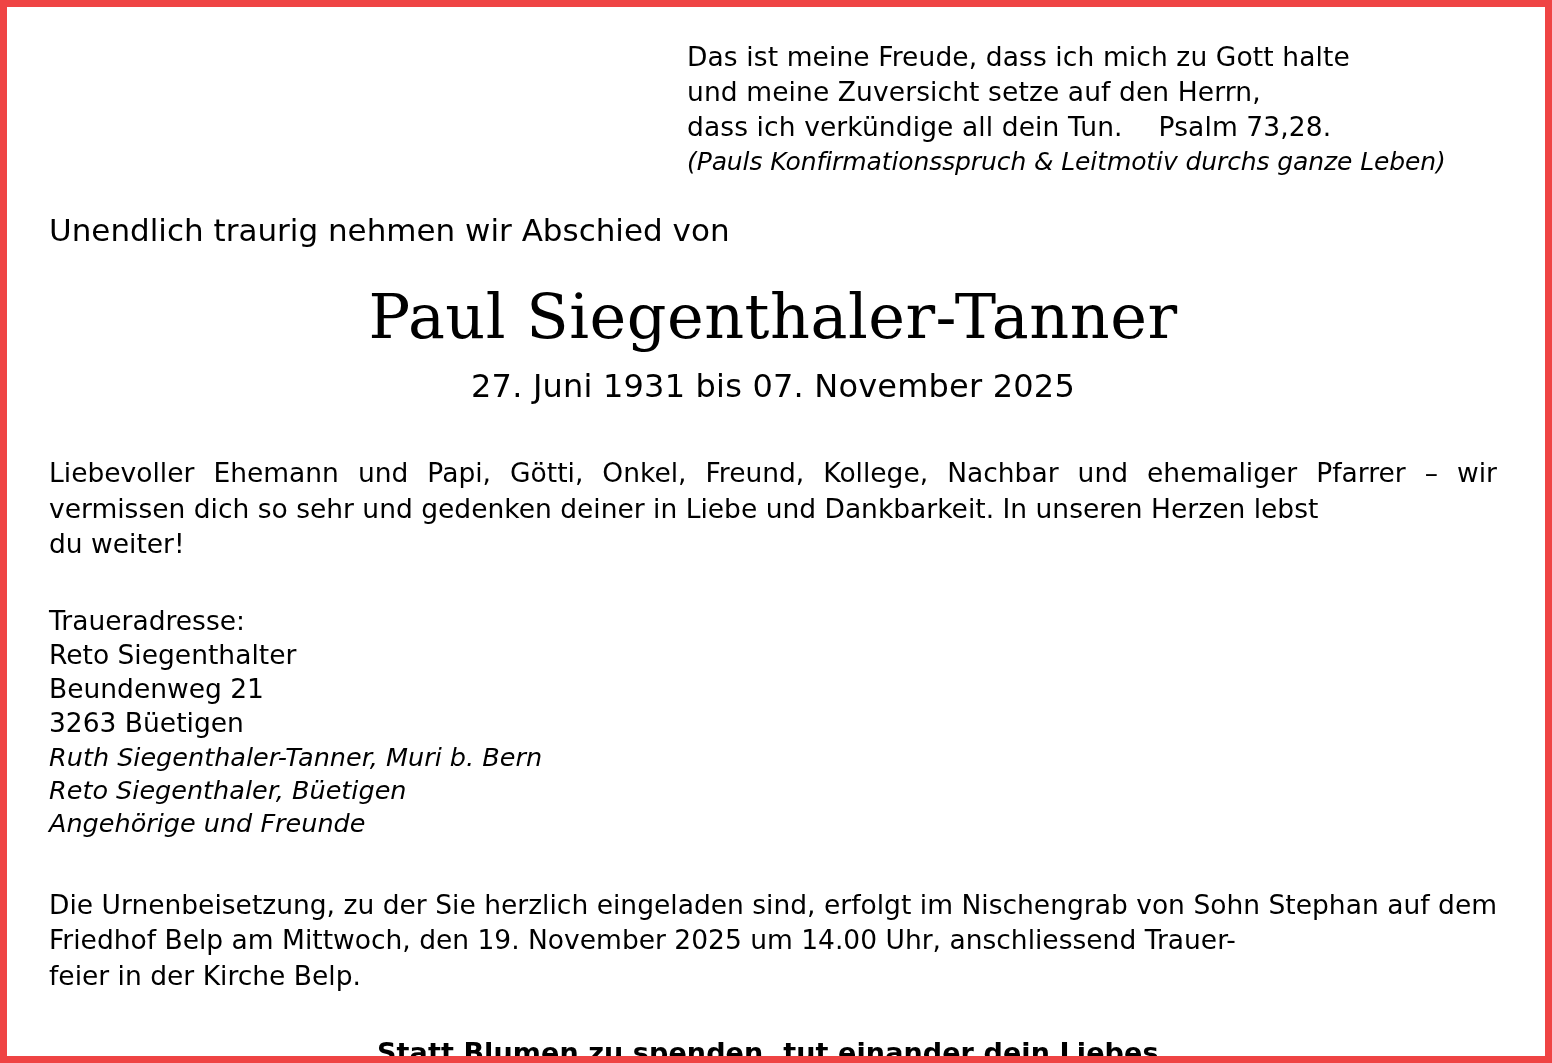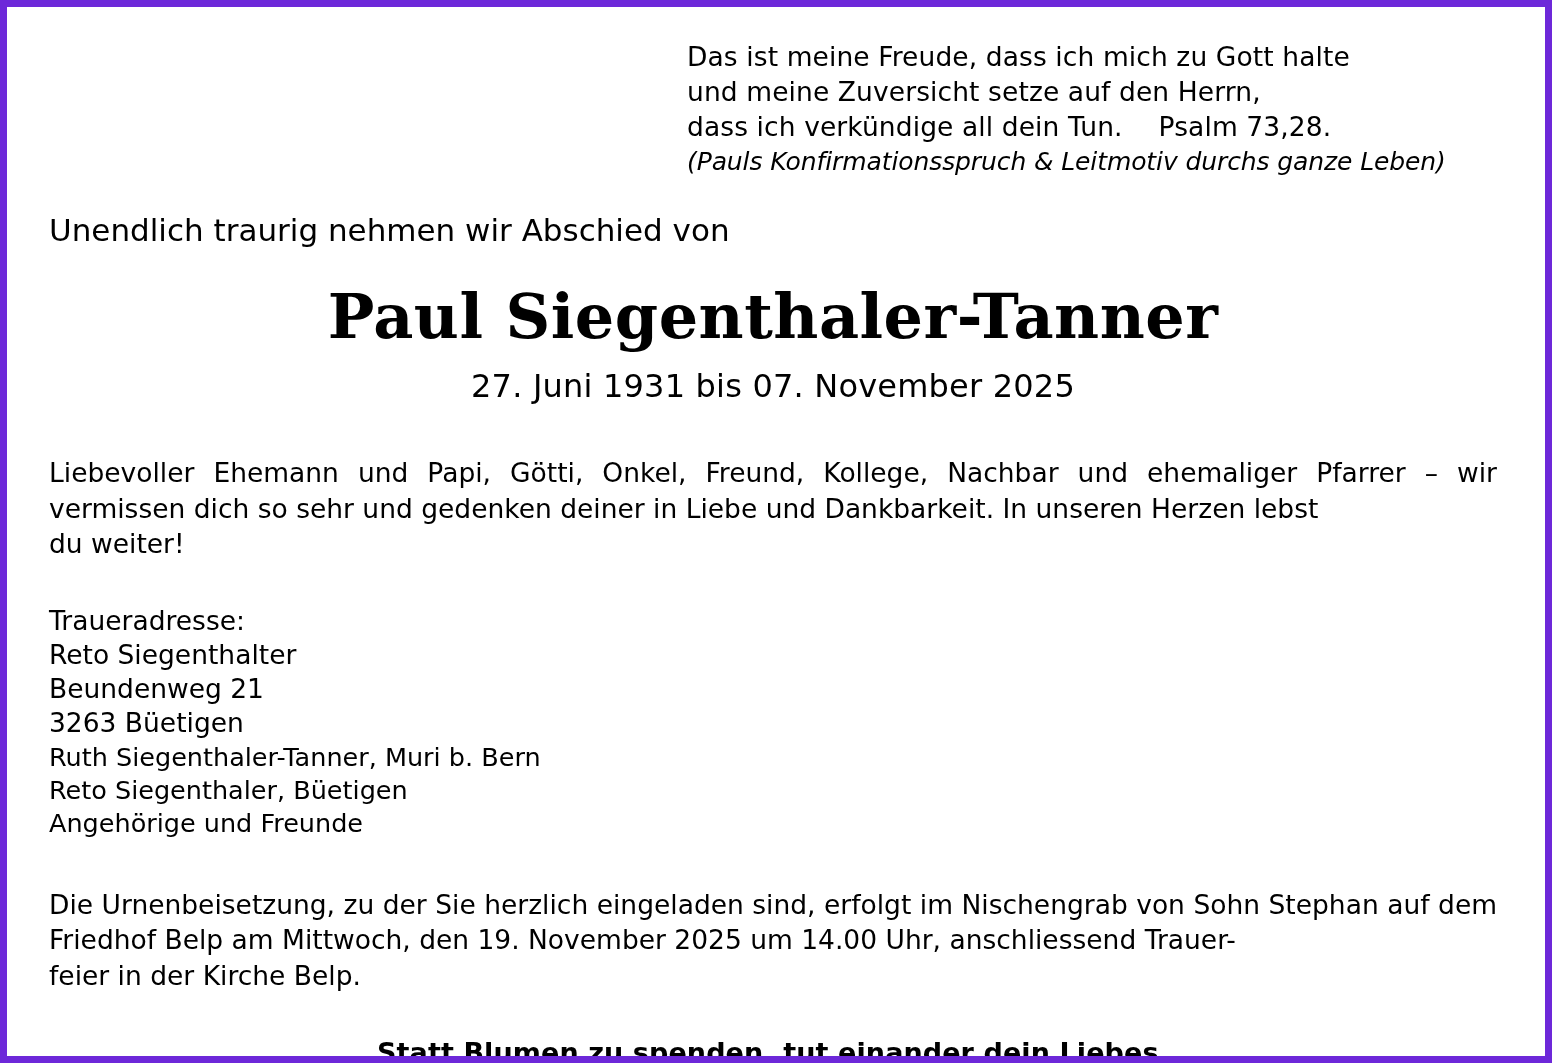--- a/index.html
+++ b/index.html
@@ -9,21 +9,21 @@
   }
   body {
     font-family: "DejaVu Sans", sans-serif;
   }
   .page {
     position: relative;
     width: 1552px;
     height: 1063px;
     box-sizing: border-box;
     background: #ffffff;
-    border: 7px solid #6d28d9;
+    border: 7px solid #ef4444;
     overflow: hidden;
   }
   .inner {
     position: absolute;
     left: 0;
     top: 0;
     right: 0;
     bottom: 0;
     padding: 32px 48px 24px 42px;
     box-sizing: border-box;
@@ -57,21 +57,21 @@
   }
 
   
   .name {
     margin-top: 34px;
     text-align: center;
     font-family: "DejaVu Serif", serif;
     font-size: 62px;
     line-height: 1.05;
     letter-spacing: 0.5px;
-    font-weight: 700;
+    font-weight: 400;
   }
   .dates {
     margin-top: 18px;
     text-align: center;
     font-size: 32px;
     letter-spacing: 0.2px;
   }
 
   
   .tribute {
@@ -92,20 +92,21 @@
     justify-content: space-between;
     align-items: flex-start;
     flex-direction: column;
   }
   .col-left {
     font-size: 26.5px;
     line-height: 1.29;
     width: 55%;
   }
   .col-right {
+    font-style: italic;
     font-size: 25.5px;
     line-height: 1.31;
     text-align: left;
     padding-right: 8px;
   }
 
   
   .funeral {
     margin-top: 46px;
     font-size: 26.5px;

